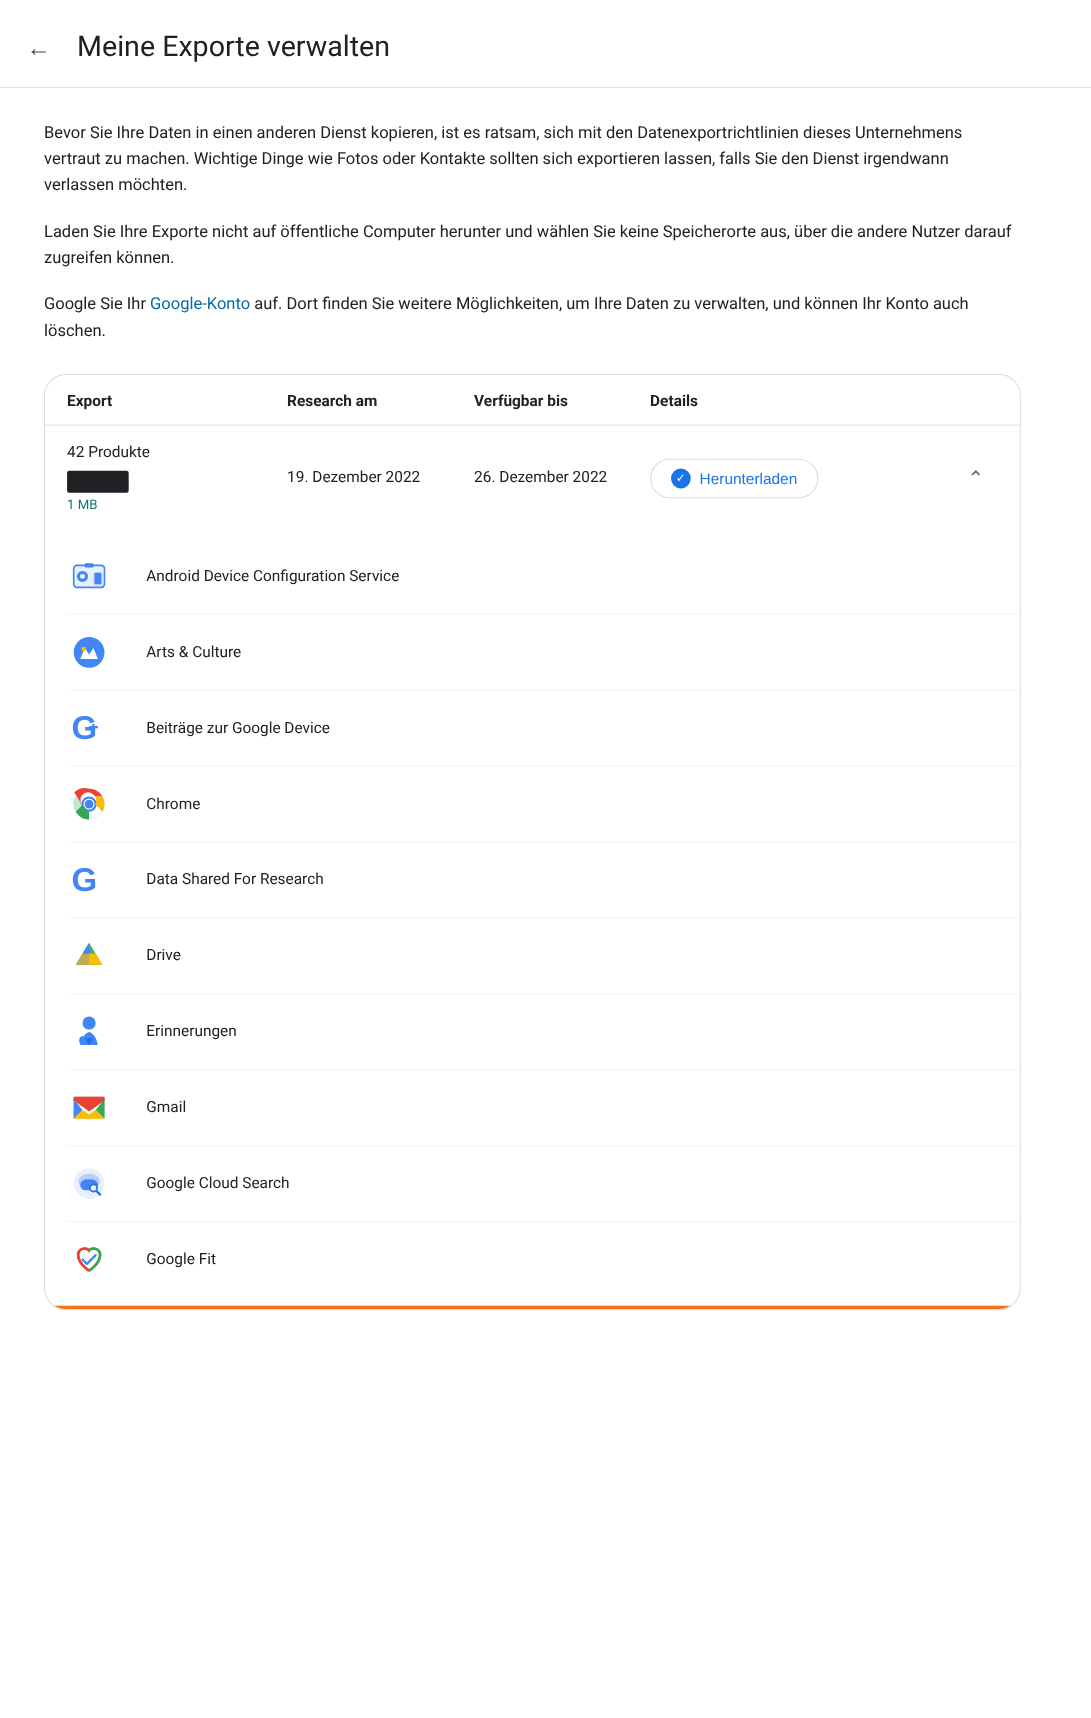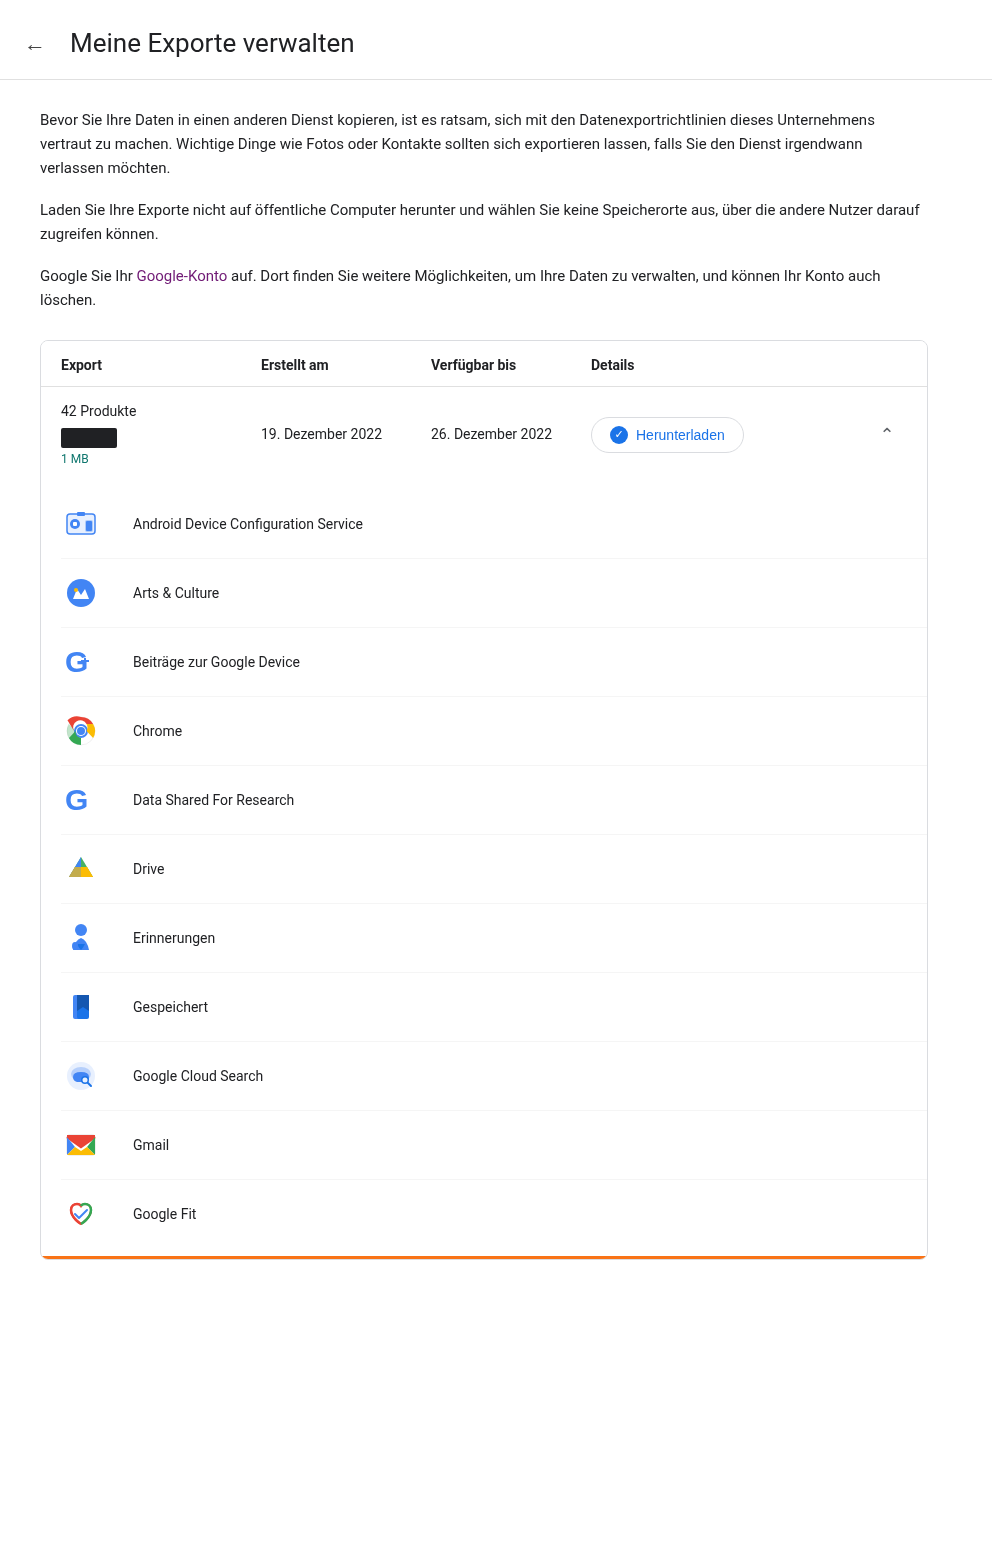--- a/index.html
+++ b/index.html
@@ -37,26 +37,26 @@
     .content {
       padding: 28px 64px 32px 40px;
     }
     .intro-text {
       color: #202124;
       font-size: 15px;
       line-height: 1.6;
       margin-bottom: 18px;
     }
     .intro-text a {
-      color: #701a75;
+      color: #0369a1;
       text-decoration: none;
     }
     .export-table-wrapper {
       border: 1px solid #dadce0;
-      border-radius: 8px;
+      border-radius: 20px;
       margin-top: 28px;
       overflow: hidden;
     }
     .table-header {
       display: grid;
       grid-template-columns: 200px 170px 160px 1fr 40px;
       padding: 14px 20px 10px 20px;
       border-bottom: 1px solid #e0e0e0;
       background: #fff;
     }
@@ -176,21 +176,21 @@
   <p class="intro-text">Bevor Sie Ihre Daten in einen anderen Dienst kopieren, ist es ratsam, sich mit den Datenexportrichtlinien dieses Unternehmens vertraut zu machen. Wichtige Dinge wie Fotos oder Kontakte sollten sich exportieren lassen, falls Sie den Dienst irgendwann verlassen möchten.</p>
   <p class="intro-text">Laden Sie Ihre Exporte nicht auf öffentliche Computer herunter und wählen Sie keine Speicherorte aus, über die andere Nutzer darauf zugreifen können.</p>
   <p class="intro-text">
     <span>Google Sie Ihr </span><a href="#">Google-Konto</a><span> auf. Dort finden Sie weitere Möglichkeiten, um Ihre Daten zu verwalten, und können Ihr Konto auch löschen.</span>
   </p>
 
   <div class="export-table-wrapper">
 
     <div class="table-header">
       <div class="table-header-cell">Export</div>
-      <div class="table-header-cell">Erstellt am</div>
+      <div class="table-header-cell">Research am</div>
       <div class="table-header-cell">Verfügbar bis</div>
       <div class="table-header-cell">Details</div>
       <div class="table-header-cell"></div>
     </div>
 
     <div class="export-row">
       <div class="export-main-row">
         <div class="export-name">
           <div class="count">42 Produkte</div>
           <div class="thumbnail"></div>
@@ -293,62 +293,52 @@
             <svg class="icon-svg" viewBox="0 0 36 36" fill="none">
               <circle cx="18" cy="10" r="6" fill="#4285f4"></circle>
               <path d="M10 30 Q12 20 18 18 Q24 20 26 30 Z" fill="#4285f4"></path>
               <path d="M14 24 Q16 28 18 30 Q20 28 22 24" fill="#1a73e8"></path>
               <ellipse cx="12" cy="26" rx="3" ry="4" fill="#4285f4"></ellipse>
             </svg>
           </div>
           <span class="service-name">Erinnerungen</span>
         </div>
 
-        <div class="service-item">
-          <div class="service-icon">
-            <svg class="icon-svg" viewBox="0 0 36 36" fill="none">
-              <rect x="10" y="6" width="12" height="24" rx="2" fill="#4285f4"></rect>
-              <rect x="14" y="6" width="12" height="24" rx="2" fill="#1a73e8"></rect>
-              <path d="M14 6 L26 6 L26 22 L20 18 L14 22 Z" fill="#1557b0"></path>
-            </svg>
-          </div>
-          <span class="service-name">Gespeichert</span>
+
+        <div class="service-item">
+          <div class="service-icon">
+            <svg class="icon-svg" viewBox="0 0 36 36" fill="none">
+              <rect x="4" y="8" width="28" height="20" rx="2" fill="#fff" stroke="#e0e0e0"></rect>
+              <path d="M4 10 L18 20 L32 10" stroke="#ea4335" stroke-width="2.5" fill="none"></path>
+              <path d="M4 10 L4 28 L12 20 Z" fill="#4285f4"></path>
+              <path d="M32 10 L32 28 L24 20 Z" fill="#34a853"></path>
+              <path d="M4 28 L12 20 L18 24 L24 20 L32 28 Z" fill="#fbbc04"></path>
+              <path d="M4 10 L18 20 L32 10 L32 8 L4 8 Z" fill="#ea4335"></path>
+            </svg>
+          </div>
+          <span class="service-name">Gmail</span>
         </div>
 
         <div class="service-item">
           <div class="service-icon">
             <svg class="icon-svg" viewBox="0 0 36 36" fill="none">
               <circle cx="18" cy="18" r="14" fill="#e8f0fe"></circle>
               <ellipse cx="18" cy="16" rx="10" ry="7" fill="#4285f4" opacity="0.3"></ellipse>
               <path d="M10 19 Q10 14 18 14 Q26 14 26 19 Q26 23 22 24 L14 24 Q10 23 10 19 Z" fill="#4285f4"></path>
               <circle cx="22" cy="22" r="4" fill="#1a73e8"></circle>
               <circle cx="22" cy="22" r="2.5" fill="#e8f0fe"></circle>
               <line x1="25" y1="25" x2="28" y2="28" stroke="#1a73e8" stroke-width="2" stroke-linecap="round"></line>
             </svg>
           </div>
           <span class="service-name">Google Cloud Search</span>
         </div>
 
         <div class="service-item">
           <div class="service-icon">
             <svg class="icon-svg" viewBox="0 0 36 36" fill="none">
-              <rect x="4" y="8" width="28" height="20" rx="2" fill="#fff" stroke="#e0e0e0"></rect>
-              <path d="M4 10 L18 20 L32 10" stroke="#ea4335" stroke-width="2.5" fill="none"></path>
-              <path d="M4 10 L4 28 L12 20 Z" fill="#4285f4"></path>
-              <path d="M32 10 L32 28 L24 20 Z" fill="#34a853"></path>
-              <path d="M4 28 L12 20 L18 24 L24 20 L32 28 Z" fill="#fbbc04"></path>
-              <path d="M4 10 L18 20 L32 10 L32 8 L4 8 Z" fill="#ea4335"></path>
-            </svg>
-          </div>
-          <span class="service-name">Gmail</span>
-        </div>
-
-        <div class="service-item">
-          <div class="service-icon">
-            <svg class="icon-svg" viewBox="0 0 36 36" fill="none">
               <path d="M18 28 C18 28 8 22 8 14 C8 10 11 8 14 8 C16 8 17.5 9 18 10 C18.5 9 20 8 22 8 C25 8 28 10 28 14 C28 22 18 28 18 28 Z" fill="none" stroke="#ea4335" stroke-width="2"></path>
               <path d="M18 28 C18 28 8 22 8 14 C8 10 11 8 14 8 C16 8 17.5 9 18 10" stroke="#ea4335" stroke-width="2.5" fill="none"></path>
               <path d="M18 10 C18.5 9 20 8 22 8 C25 8 28 10 28 14 C28 22 18 28 18 28" stroke="#34a853" stroke-width="2.5" fill="none"></path>
               <path d="M12 18 L16 22 L24 14" stroke="#4285f4" stroke-width="2" stroke-linecap="round" stroke-linejoin="round"></path>
             </svg>
           </div>
           <span class="service-name">Google Fit</span>
         </div>
 
       </div>

